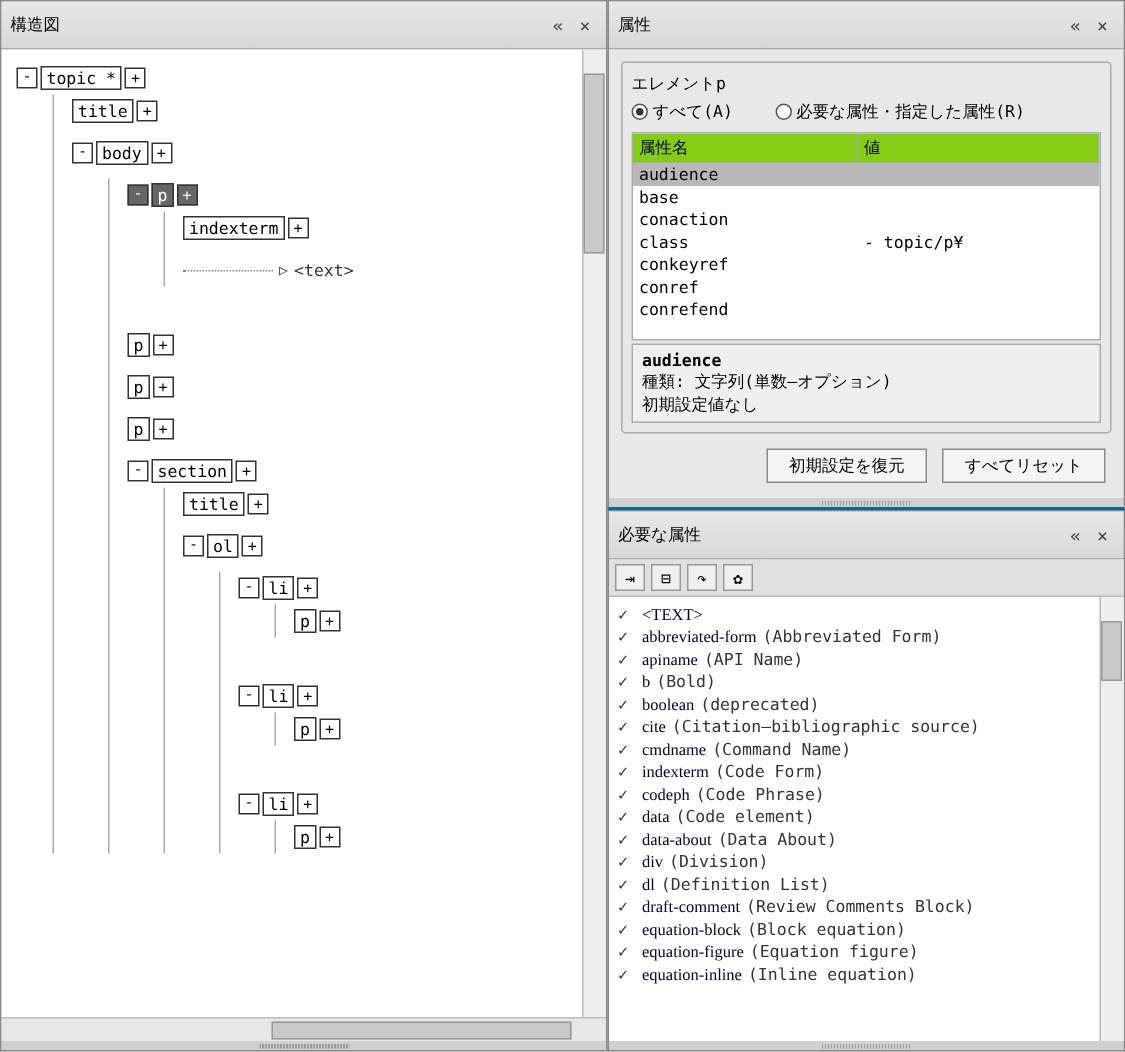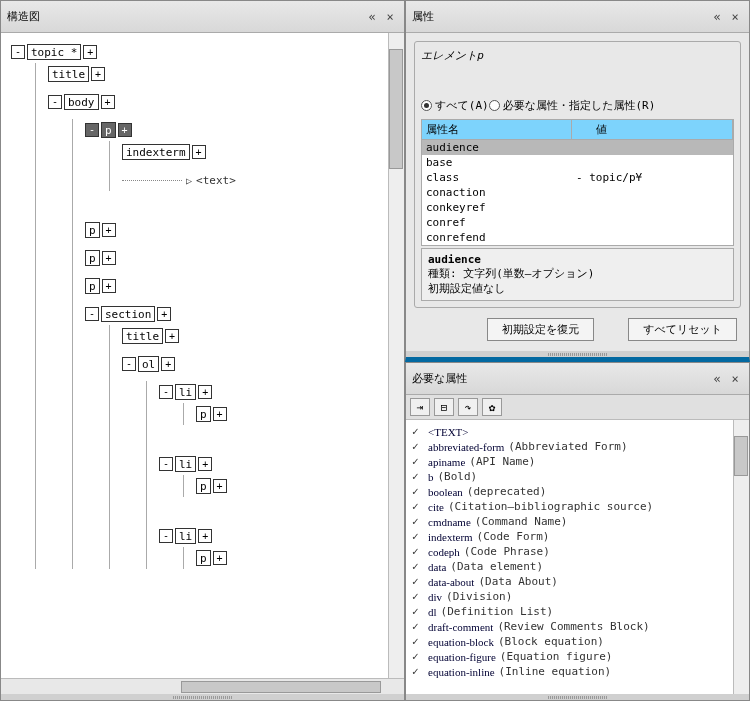--- a/index.html
+++ b/index.html
@@ -24,42 +24,42 @@
 .txt-node { font-family: monospace; color: #333; display: flex; align-items: center; gap: 4px; }
 .dotted { border-bottom: 1px dotted #888; width: 60px; height: 1px; display: inline-block; }
 .tri { font-size: 10px; }
 .scrollbar-h { height: 16px; background: #e8e8e8; border-top: 1px solid #bbb; display: flex; align-items: center; }
 .scrollbar-h .thumb { width: 200px; height: 12px; background: #c8c8c8; border: 1px solid #999; margin-left: 180px; }
 .dragger { height: 6px; display: flex; justify-content: center; align-items: center; background: #d0d0d0; }
 .grip { width: 60px; height: 3px; background: repeating-linear-gradient(90deg,#999,#999 1px,transparent 1px,transparent 2px); }
 
 
 .right { width: 345px; height: 100%; display: flex; flex-direction: column; }
-.attr-panel { flex: 0 0 340px; border-bottom: 5px solid #0369a1; }
+.attr-panel { flex: 0 0 340px; border-bottom: 2px solid #0369a1; }
 .attr-body { background: #e8e8e8; padding: 8px; display: flex; flex-direction: column; gap: 4px; flex: 1; overflow: hidden; }
 .attr-frame { border: 1px solid #aaa; border-radius: 3px; background: #e8e8e8; padding: 6px; flex: 1; display: flex; flex-direction: column; }
-.elem-label { margin-bottom: 4px; font-style: italic; }
-.radio-row { display: flex; gap: 0; align-items: flex-end; margin-bottom: 6px; font-size: 11px; margin-top: 31px; }
+.elem-label { margin-bottom: 4px; }
+.radio-row { display: flex; gap: 28px; align-items: flex-end; margin-bottom: 6px; font-size: 11px; }
 .radio-item { display: flex; align-items: center; gap: 3px; cursor: pointer; }
 .radio { width: 11px; height: 11px; border: 1px solid #555; border-radius: 50%; display: inline-flex; align-items: center; justify-content: center; background: #fff; }
 .radio.checked::after { content: ""; width: 5px; height: 5px; background: #333; border-radius: 50%; }
 .attr-table { border: 1px solid #aaa; background: #fff; flex: 1; overflow-y: auto; }
-.attr-th { display: flex; background: #7dd3fc; border-bottom: 1px solid #aaa; gap: 20px; }
+.attr-th { display: flex; background: #84cc16; border-bottom: 1px solid #aaa; }
 .attr-th > div { padding: 2px 4px; border-right: 1px solid #aaa; }
 .attr-th .c1 { width: 150px; }
 .attr-th .c2 { flex: 1; }
 .attr-tr { display: flex; }
 .attr-tr > div { padding: 1px 4px; }
 .attr-tr .c1 { width: 150px; }
 .attr-tr .c2 { flex: 1; }
 .attr-tr.sel { background: #b8b8b8; }
 .info-box { border: 1px solid #aaa; background: #efefef; padding: 4px 6px; margin-top: 2px; }
 .info-box b { font-weight: bold; }
 .btn-row { display: flex; justify-content: flex-end; gap: 10px; padding: 6px 4px 2px; }
-.btn { padding: 3px 14px; background: #f4f4f4; border: 1px solid #888; cursor: pointer; font-size: 11px; margin-left: 24px; }
+.btn { padding: 3px 14px; background: #f4f4f4; border: 1px solid #888; cursor: pointer; font-size: 11px; }
 
 .elem-panel { flex: 1; }
 .elem-body { background: #e8e8e8; padding: 0; display: flex; flex-direction: column; flex: 1; }
 .toolbar { background: #e0e0e0; padding: 3px 4px; display: flex; gap: 4px; border-bottom: 1px solid #bbb; }
 .tbtn { width: 20px; height: 18px; border: 1px solid #999; background: #f0f0f0; display: flex; align-items: center; justify-content: center; cursor: pointer; font-size: 11px; }
 .elem-list { background: #fff; flex: 1; overflow-y: auto; padding: 4px 6px; }
 .elem-item { display: flex; align-items: center; gap: 4px; padding: 1px 0; cursor: pointer; }
 .chk { color: #333; width: 12px; }
 .elem-name { font-family: "Times New Roman", serif; color: #003; }
 .elem-desc { color: #333; }
@@ -248,26 +248,26 @@
           <div id="attr-rows">
               <div class="attr-tr sel">
                 <div class="c1">audience</div>
                 <div class="c2"></div>
               </div>
               <div class="attr-tr">
                 <div class="c1">base</div>
                 <div class="c2"></div>
               </div>
               <div class="attr-tr">
+                <div class="c1">conaction</div>
+                <div class="c2"></div>
+              </div>
+              <div class="attr-tr">
                 <div class="c1">class</div>
                 <div class="c2">- topic/p¥</div>
-              </div>
-              <div class="attr-tr">
-                <div class="c1">conaction</div>
-                <div class="c2"></div>
               </div>
               <div class="attr-tr">
                 <div class="c1">conkeyref</div>
                 <div class="c2"></div>
               </div>
               <div class="attr-tr">
                 <div class="c1">conref</div>
                 <div class="c2"></div>
               </div>
               <div class="attr-tr">
@@ -351,21 +351,21 @@
             <span class="elem-desc"> (Code Form)</span>
           </div>
           <div class="elem-item">
             <span class="chk">✓</span>
             <span class="elem-name">codeph</span>
             <span class="elem-desc"> (Code Phrase)</span>
           </div>
           <div class="elem-item">
             <span class="chk">✓</span>
             <span class="elem-name">data</span>
-            <span class="elem-desc"> (Data element)</span>
+            <span class="elem-desc"> (Code element)</span>
           </div>
           <div class="elem-item">
             <span class="chk">✓</span>
             <span class="elem-name">data-about</span>
             <span class="elem-desc"> (Data About)</span>
           </div>
           <div class="elem-item">
             <span class="chk">✓</span>
             <span class="elem-name">div</span>
             <span class="elem-desc"> (Division)</span>

